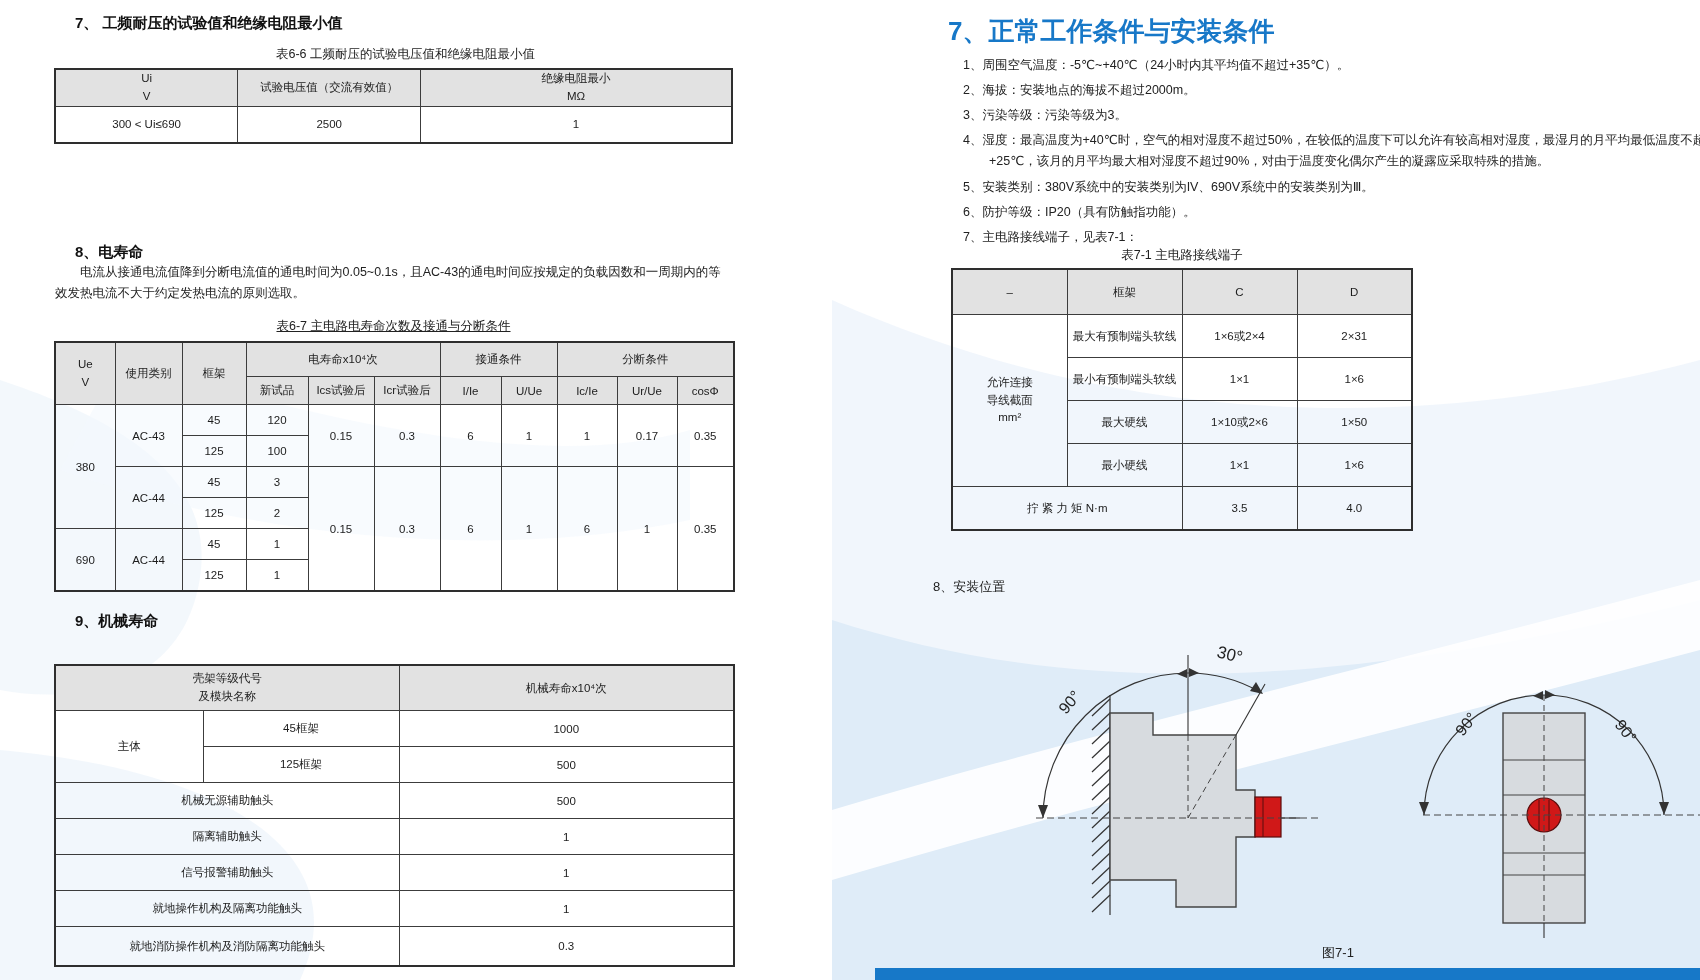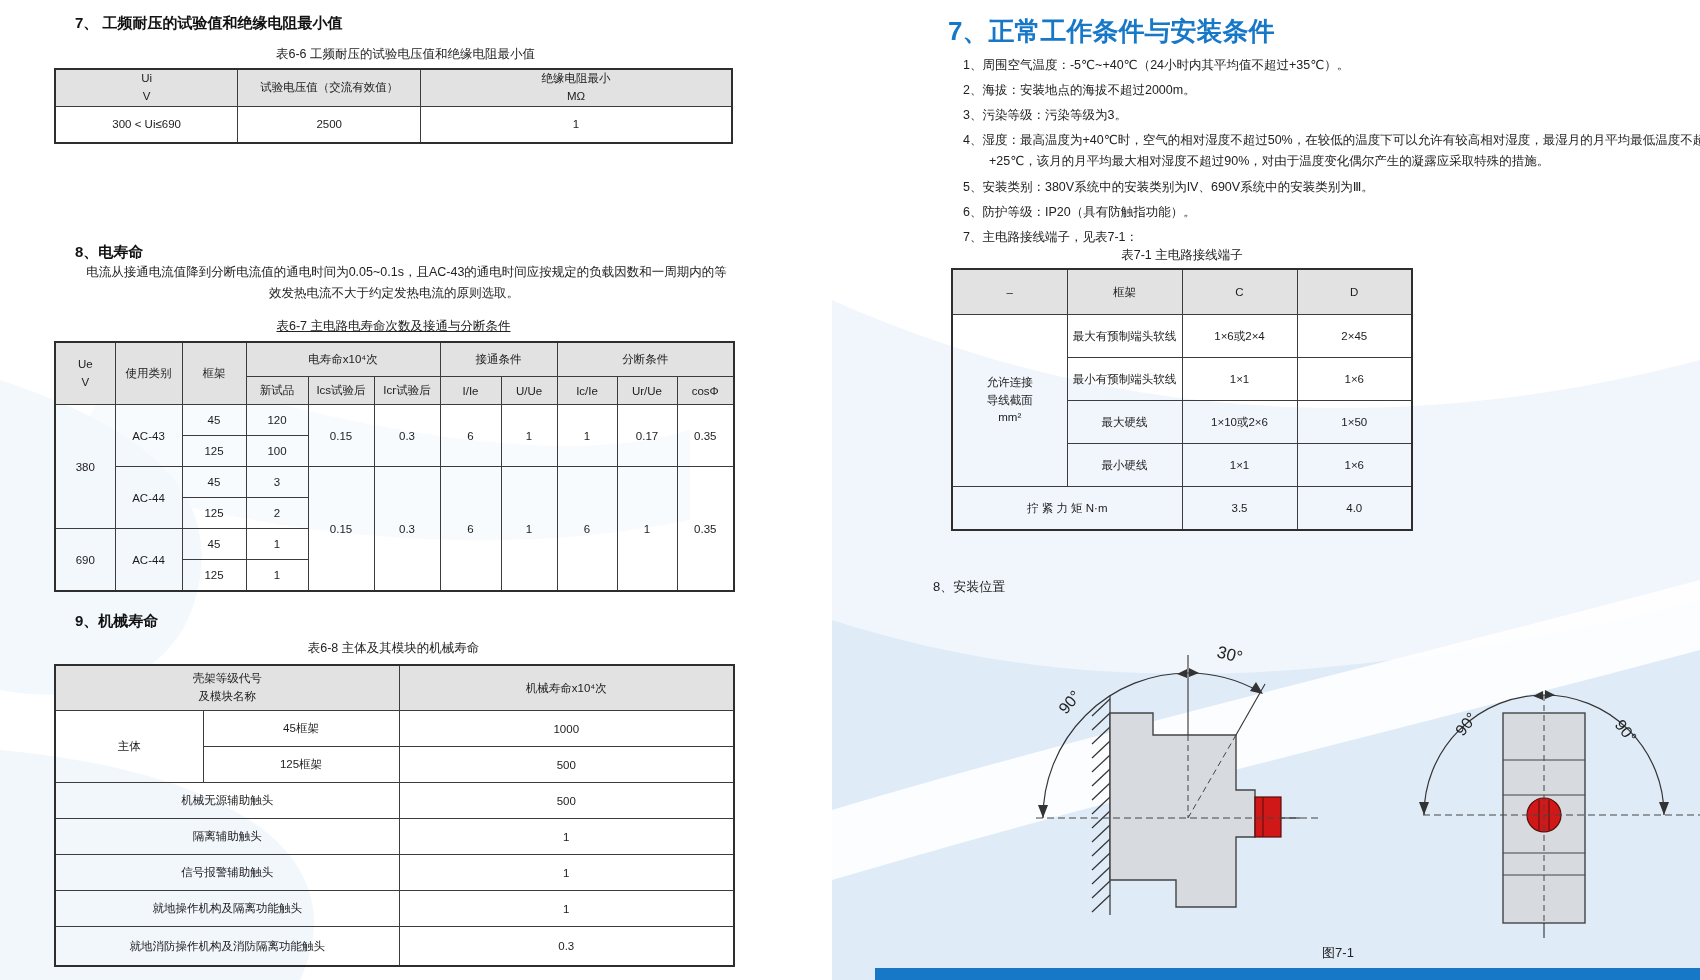--- a/index.html
+++ b/index.html
@@ -75,21 +75,21 @@
       </tr>
       <tr>
         <td>300 &lt; Ui≤690</td>
         <td>2500</td>
         <td>1</td>
       </tr>
     </tbody>
       </table>
 
     <div class="abs h-black" style="left:32px;top:243px;">8、电寿命</div>
-    <div class="abs para" style="left:12px;top:262px;width:678px;text-align:center;">电流从接通电流值降到分断电流值的通电时间为0.05~0.1s，且AC-43的通电时间应按规定的负载因数和一周期内的等效发热电流不大于约定发热电流的原则选取。</div>
+    <div class="abs para" style="left:12px;top:262px;width:678px;">电流从接通电流值降到分断电流值的通电时间为0.05~0.1s，且AC-43的通电时间应按规定的负载因数和一周期内的等效发热电流不大于约定发热电流的原则选取。</div>
     <div class="abs caption" style="left:11px;top:318px;width:679px;text-decoration:underline;">表6-7 主电路电寿命次数及接通与分断条件</div>
 
     <table class="abs dtab t67" style="left:11px;top:341px;width:679px;">
       <colgroup>
           <col style="width:60px">
           <col style="width:67px">
           <col style="width:64px">
           <col style="width:62px">
           <col style="width:66px">
           <col style="width:66px">
@@ -161,21 +161,20 @@
         <td>1</td>
       </tr>
       <tr>
         <td>125</td>
         <td>1</td>
       </tr>
     </tbody>
       </table>
 
     <div class="abs h-black" style="left:32px;top:612px;">9、机械寿命</div>
-    <div class="abs caption" style="left:11px;top:640px;width:679px;">表6-8 主体及其模块的机械寿命</div>
 
     <table class="abs dtab t68" style="left:11px;top:664px;width:679px;">
       <colgroup>
           <col style="width:148px">
           <col style="width:196px">
           <col style="width:335px">
         </colgroup>
       <tbody>
           <tr>
         <th colspan="2" class="hdr2" style="height:44px;">
@@ -245,21 +244,21 @@
         <th>D</th>
       </tr>
       <tr>
         <td rowspan="4" class="hdr2">
           <div>允许连接</div>
               <div>导线截面</div>
               <div>mm²</div>
         </td>
         <td>最大有预制端头软线</td>
         <td>1×6或2×4</td>
-        <td>2×45</td>
+        <td>2×31</td>
       </tr>
       <tr>
         <td>最小有预制端头软线</td>
         <td>1×1</td>
         <td>1×6</td>
       </tr>
       <tr>
         <td>最大硬线</td>
         <td>1×10或2×6</td>
         <td>1×50</td>

